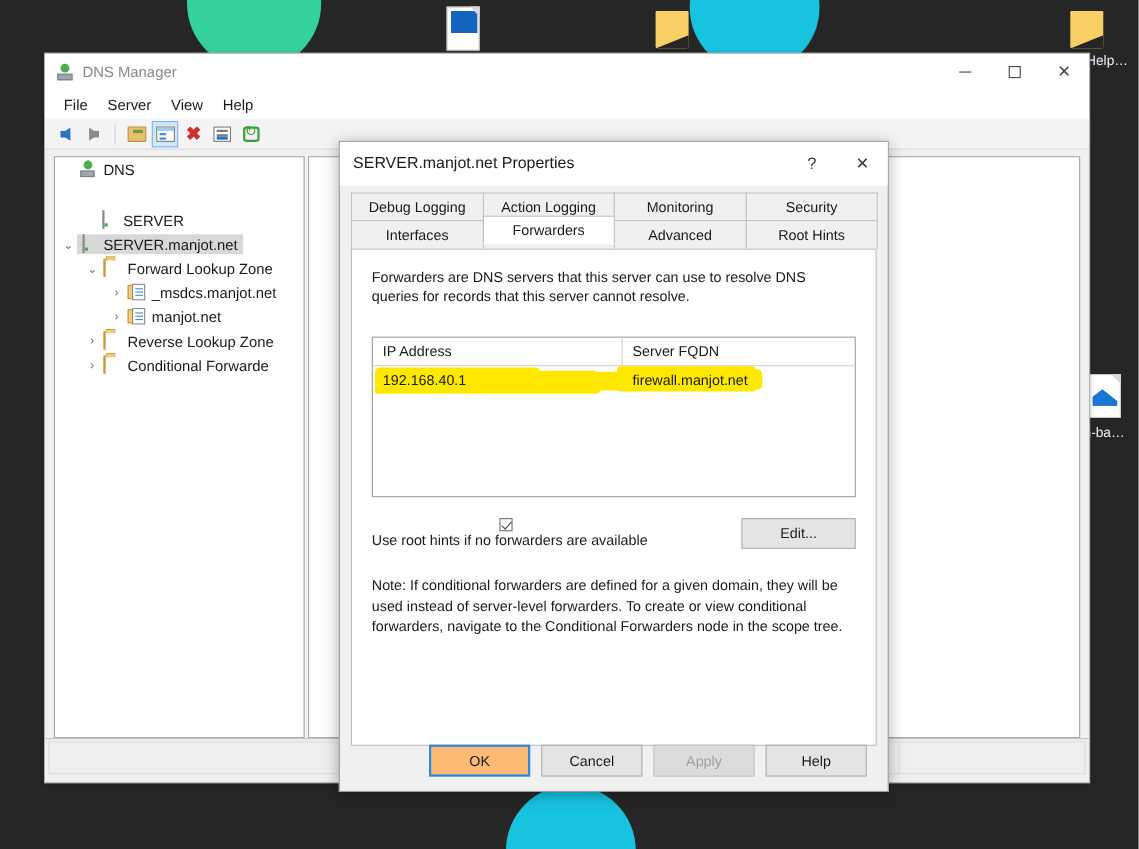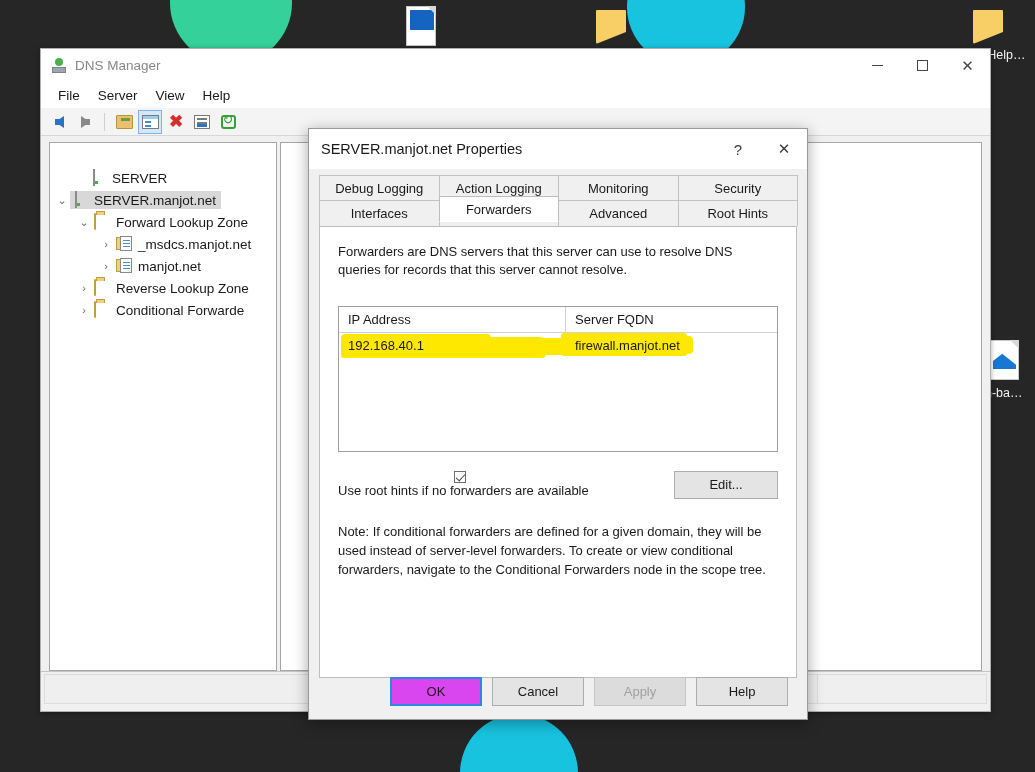--- a/index.html
+++ b/index.html
@@ -288,21 +288,21 @@
   .note { margin-top: 24px; font-size: 13px; color: #1a1a1a; line-height: 1.45; }
 
   #props-actions {
     position: absolute; left: 0; right: 0; bottom: 0; height: 56px;
     display: flex; align-items: center; justify-content: flex-end;
     padding-right: 19px; gap: 10px;
   }
   #props-actions .btn { width: 92px; height: 29px; }
   #props-actions .btn.primary {
     border: 2px solid #2a8ae0;
-    background: #d946ef;
+    background: #fdba74;
   }
   #props-actions .btn.disabled { color: #a0a0a0; background: #dcdcdc; border-color: #c4c4c4; }
 </style>
 </head>
 <body>
 
 <div id="desktop">
   <div class="deco-circle deco-green"></div>
   <div class="deco-circle deco-cyan-a"></div>
   <div class="deco-circle deco-cyan-b"></div>
@@ -382,20 +382,30 @@
           <span class="ic-props"></span>
         </div>
       <div class="tbtn">
           <span class="ic-refresh"></span>
         </div>
     </div>
 
     <div id="dns-body">
       <div id="tree-pane">
 
+        <div class="tree-row" style="padding-left:4px;">
+          <span class="tr-chev"></span>
+          <span class="tr-label-wrap">
+            <span class="tr-ico ico-dns">
+                <span class="b"></span>
+                <span class="g"></span>
+              </span>
+            <span>DNS</span>
+          </span>
+        </div>
 
         <div class="tree-row" style="padding-left:22px;margin-top:24px;">
           <span class="tr-chev"></span>
           <span class="tr-label-wrap">
             <span class="tr-ico"><span class="ico-server"></span></span>
             <span>SERVER</span>
           </span>
         </div>
 
         <div class="tree-row selected" style="padding-left:4px;">

